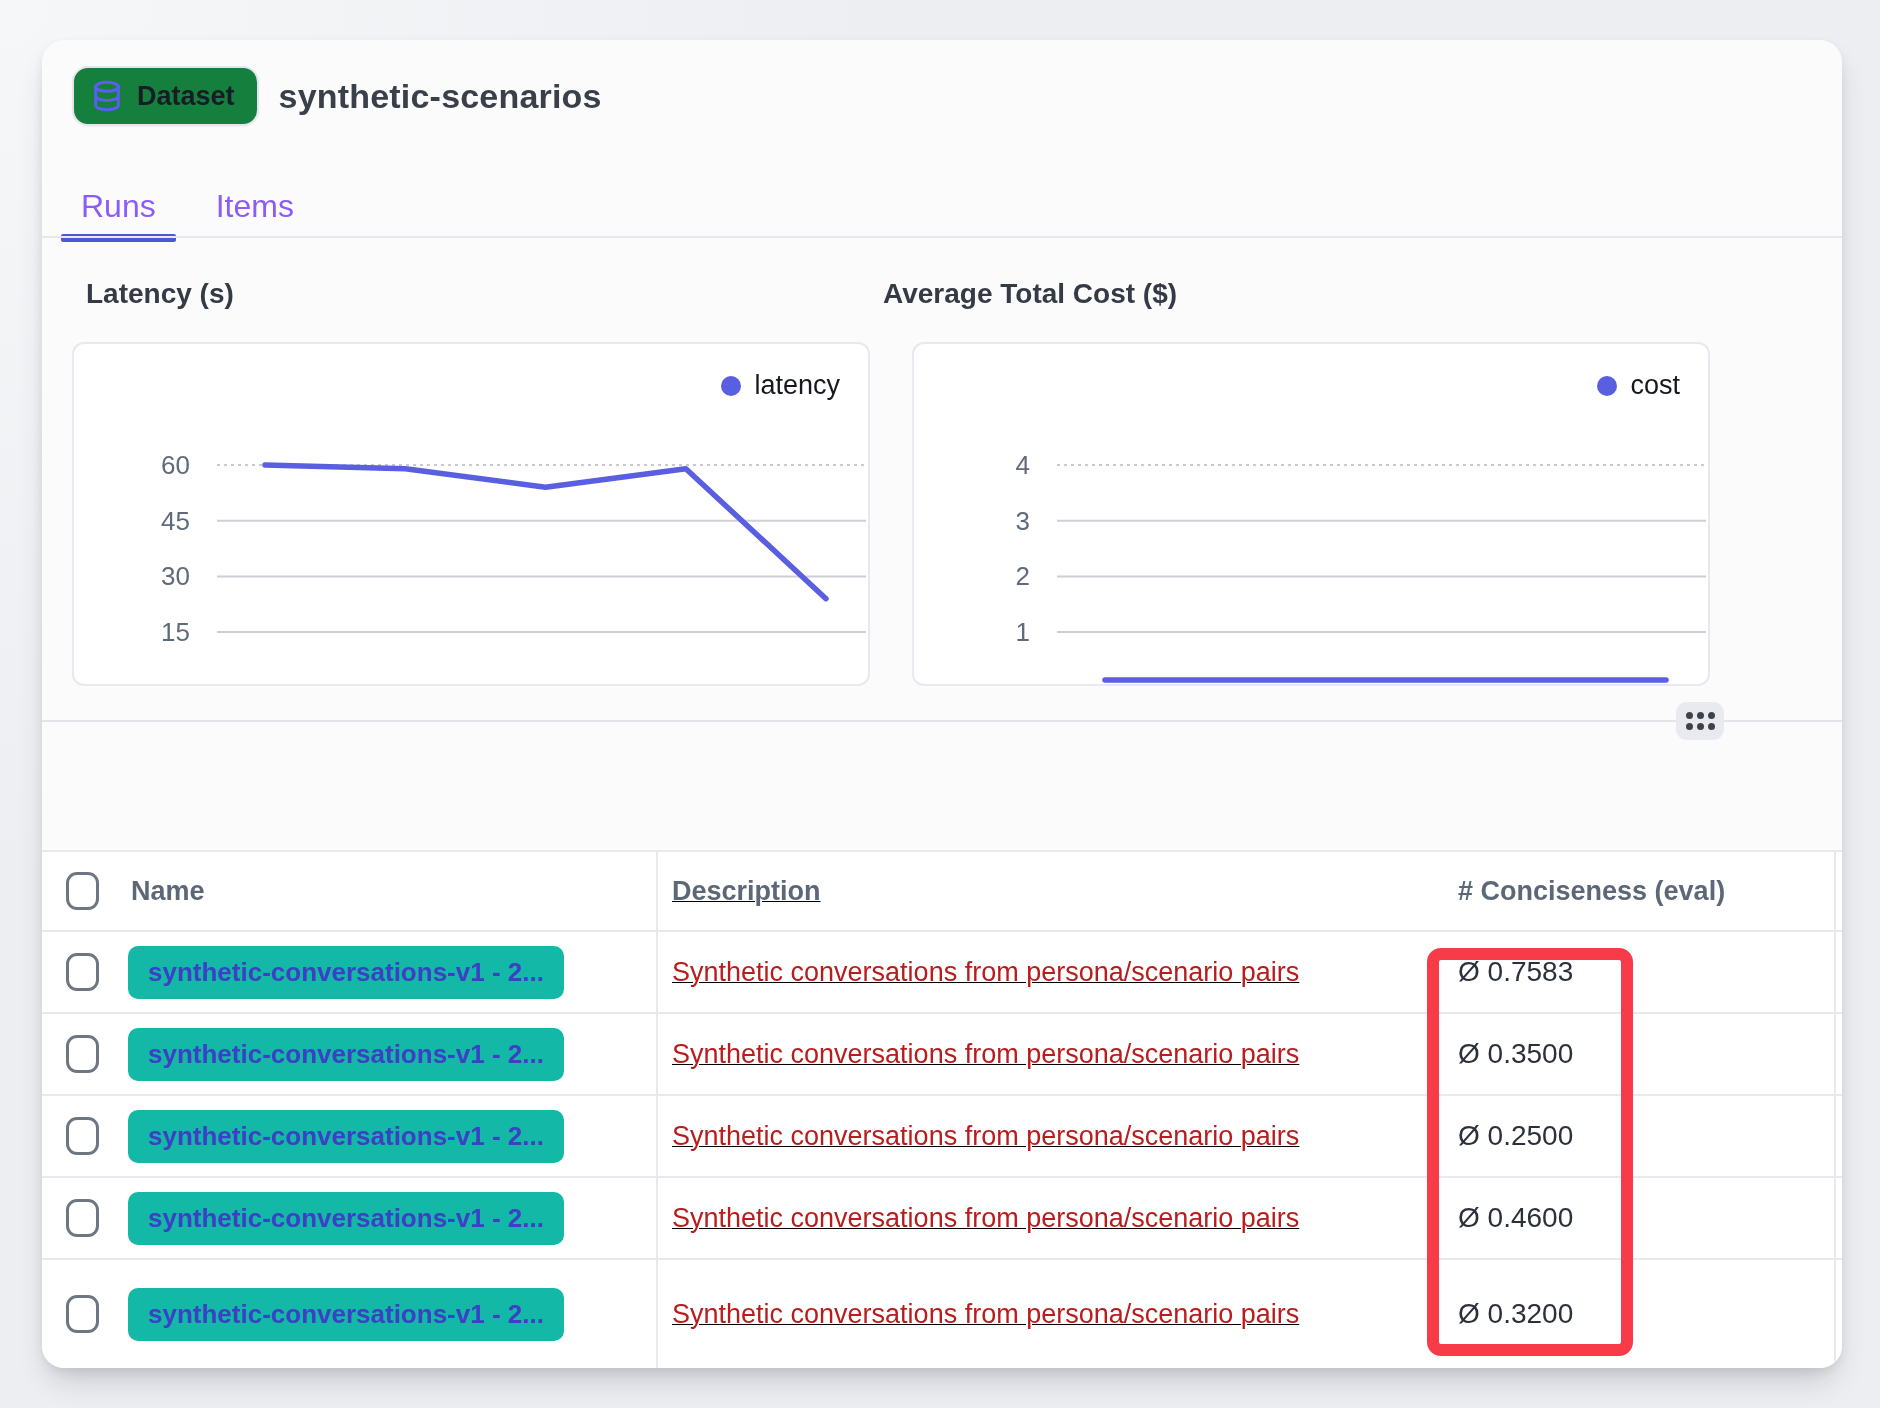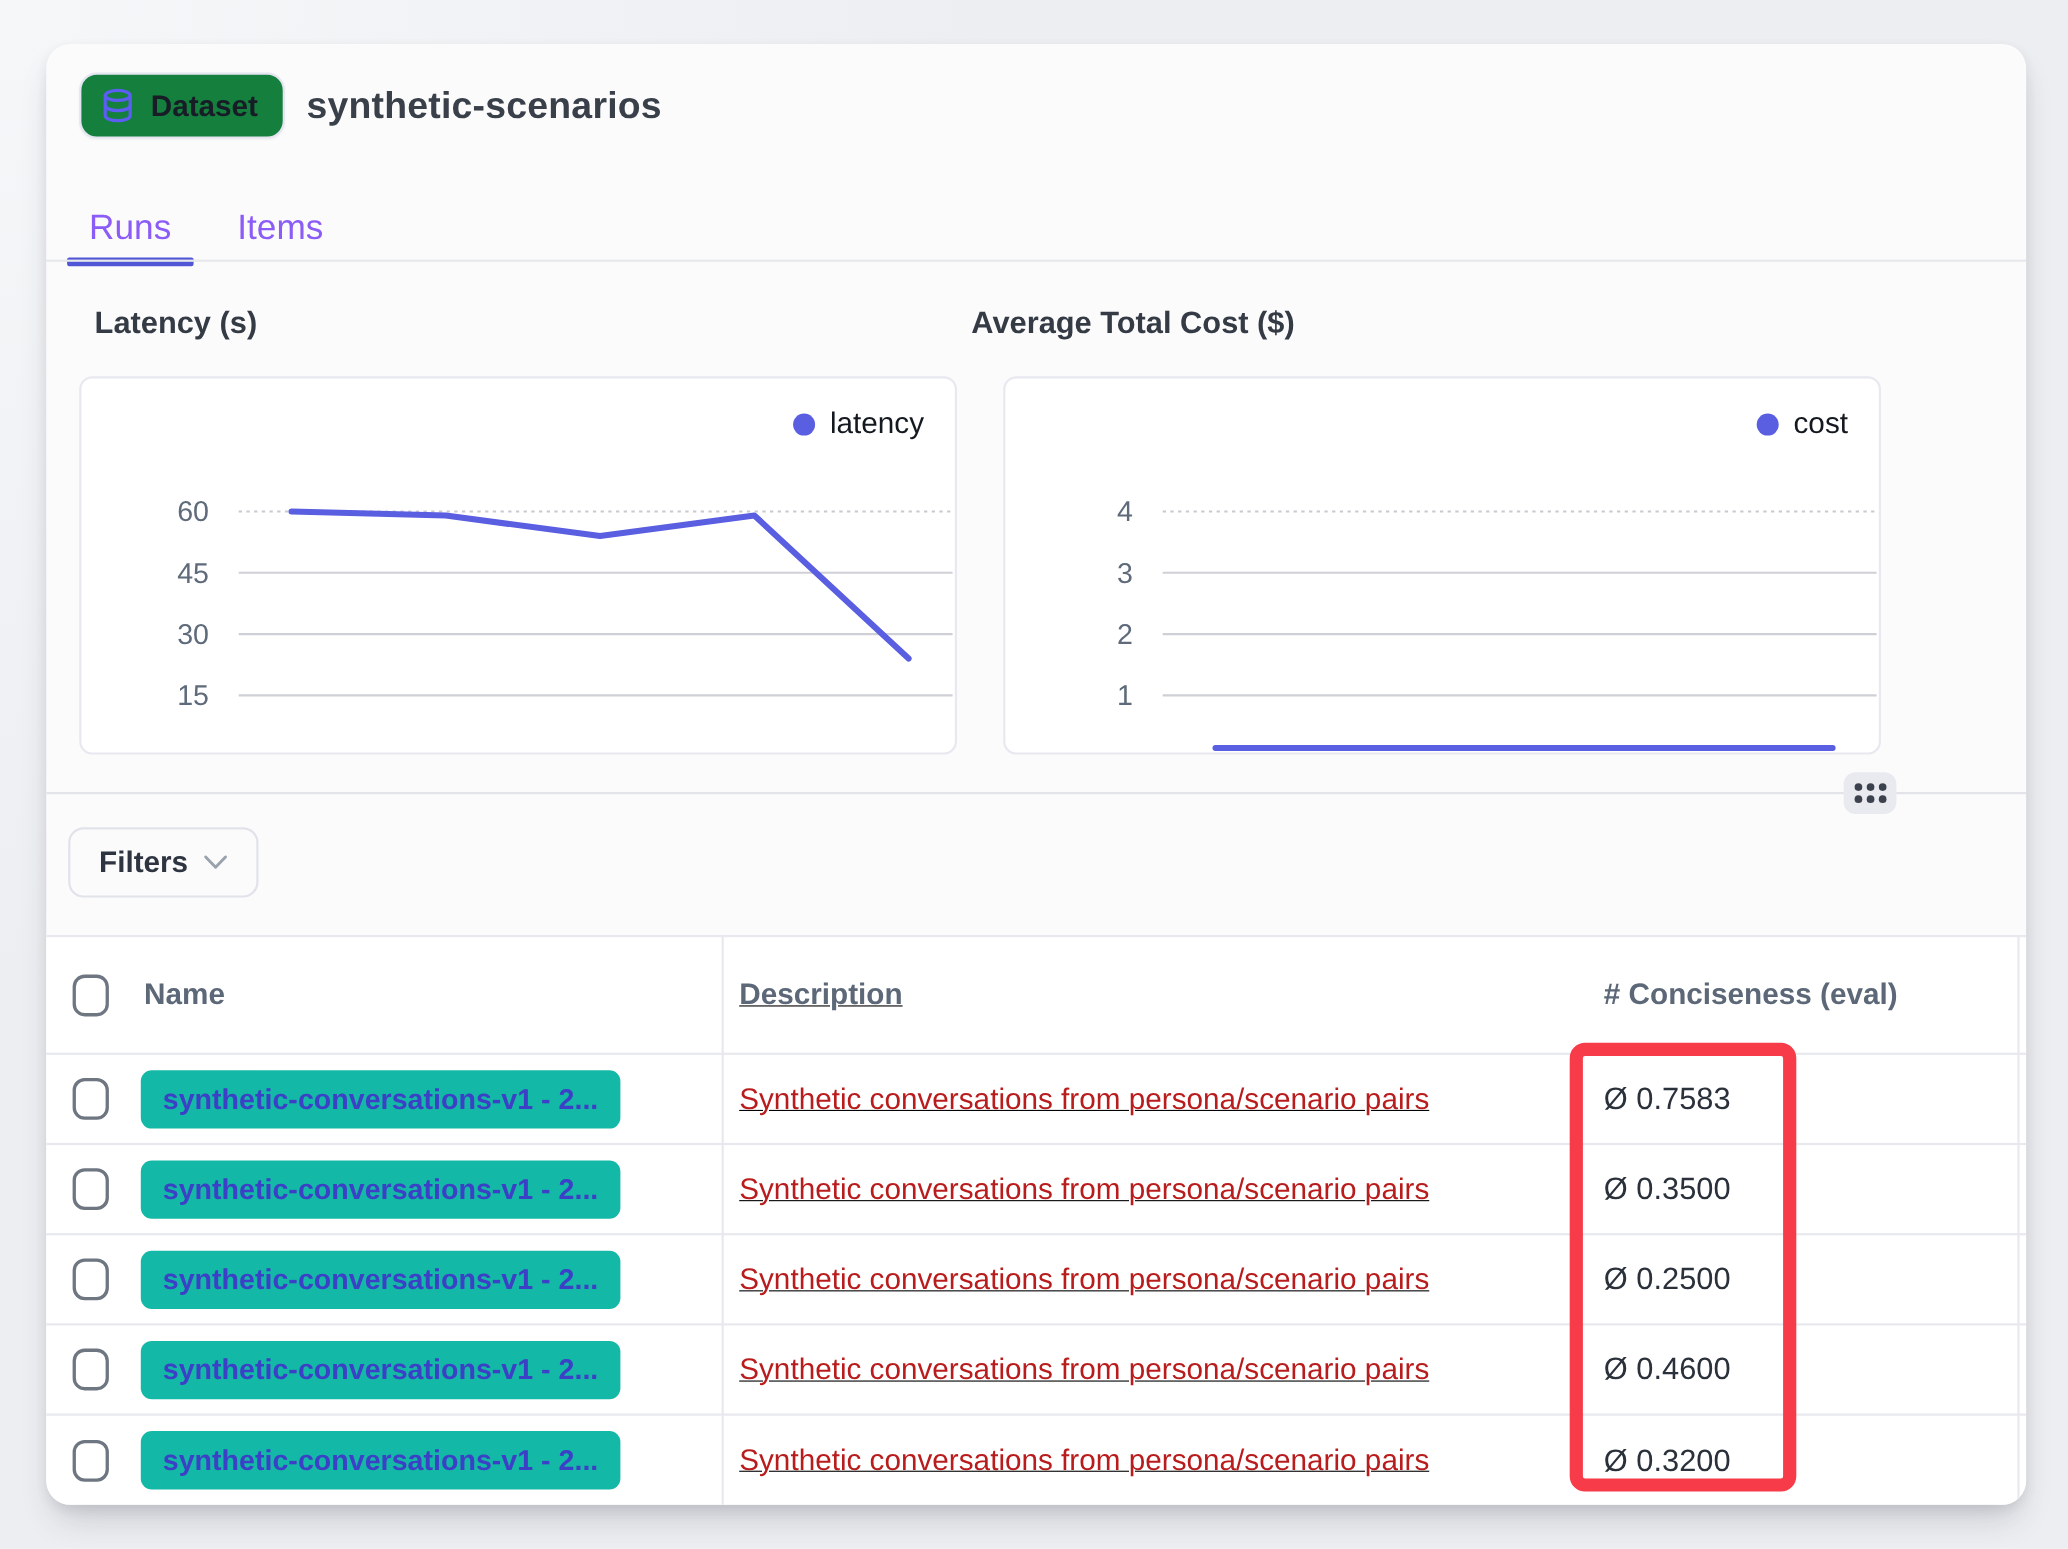--- a/index.html
+++ b/index.html
@@ -66,21 +66,21 @@
     position:absolute; left:20px; top:712px; height:64px; padding:0 26px;
     display:flex; align-items:center; gap:14px;
     border:2px solid #e2e3ea; border-radius:14px; background:transparent;
     font-family:"Liberation Sans", sans-serif; font-size:27px; font-weight:600; color:#2e3540; cursor:pointer;
   }
 
   
   .table { position:absolute; left:0; right:0; top:810px; bottom:0; background:#ffffff;
            border-top:2px solid #e8e9ee; display:flex; flex-direction:column; }
   .trow { display:flex; align-items:center; border-bottom:2px solid #e8e9ee; }
-  .trow.header { height:107px;justify-content:center; }
+  .trow.header { height:80px;justify-content:center; }
   .trow.body { height:82px; }
   .trow.body:last-child { flex:1; border-bottom:none; }
   .cell-check { width:62px; padding-left:24px; display:flex; align-items:center; }
   .checkbox { width:33px; height:38px; border:3px solid #6e7681; border-radius:11px; background:#fff; cursor:pointer; }
   .cell-name { width:552px; padding-left:24px; display:flex; align-items:center; }
   .trow.header .cell-name { padding-left:27px; }
   .cell-desc { width:786px; padding-left:16px;text-decoration:underline; }
   .cell-score { flex:1; padding-left:16px; }
   .col-header { font-size:27px; font-weight:600; color:#5c6878; }
   .name-pill {
@@ -174,28 +174,20 @@
     <span class="dots">
         <i></i>
         <i></i>
         <i></i>
         <i></i>
         <i></i>
         <i></i>
       </span>
   </div>
 
-  <button class="filters-btn">
-    <span>Filters</span>
-    <span style="display:flex;">
-      <svg width="22" height="14" viewBox="0 0 22 14" fill="none" stroke="#9aa2ac" stroke-width="2.6" stroke-linecap="round" stroke-linejoin="round">
-        <polyline points="2,2 11,11.5 20,2"></polyline>
-      </svg>
-    </span>
-  </button>
 
   <div class="table">
     <div class="trow header">
       <div class="cell-check">
         <span class="checkbox"></span>
       </div>
       <div class="cell-name">
           <span class="col-header">Name</span>
         </div>
       <div class="cell-desc"><span class="col-header">Description</span></div>

